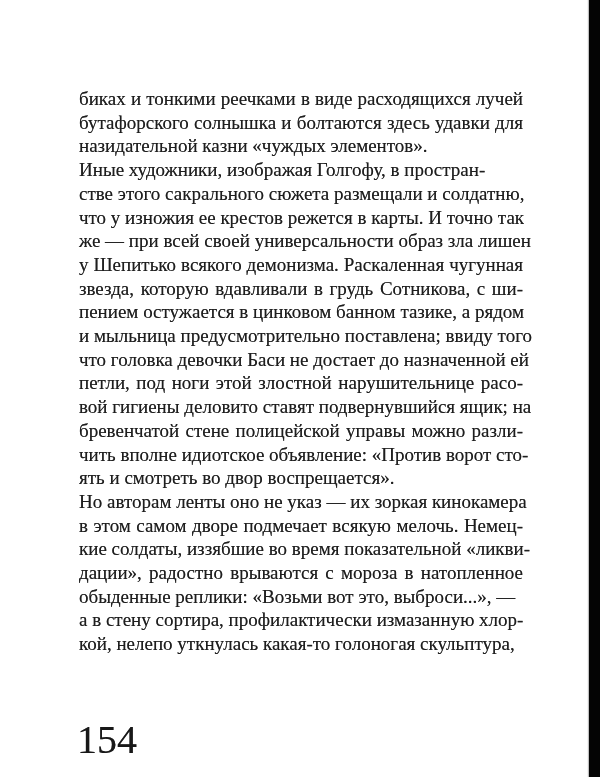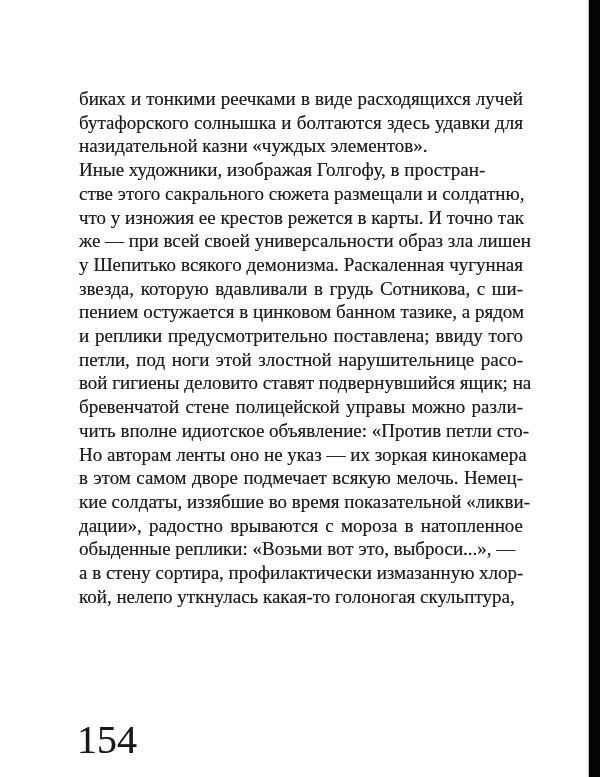--- a/index.html
+++ b/index.html
@@ -66,25 +66,27 @@
     <div class="ln">биках и тонкими реечками в виде расходящихся лучей</div>
     <div class="ln">бутафорского солнышка и болтаются здесь удавки для</div>
     <div class="ln no-just">назидательной казни «чуждых элементов».</div>
     <div class="ln no-just">Иные художники, изображая Голгофу, в простран-</div>
     <div class="ln">стве этого сакрального сюжета размещали и солдатню,</div>
     <div class="ln">что у изножия ее крестов режется в карты. И точно так</div>
     <div class="ln">же — при всей своей универсальности образ зла лишен</div>
     <div class="ln">у Шепитько всякого демонизма. Раскаленная чугунная</div>
     <div class="ln">звезда, которую вдавливали в грудь Сотникова, с ши-</div>
     <div class="ln">пением остужается в цинковом банном тазике, а рядом</div>
-    <div class="ln">и реплики предусмотрительно поставлена; ввиду того</div>
+    <div class="ln">и мыльница предусмотрительно поставлена; ввиду того</div>
+    <div class="ln">что головка девочки Баси не достает до назначенной ей</div>
     <div class="ln">петли, под ноги этой злостной нарушительнице расо-</div>
     <div class="ln">вой гигиены деловито ставят подвернувшийся ящик; на</div>
     <div class="ln">бревенчатой стене полицейской управы можно разли-</div>
-    <div class="ln">чить вполне идиотское объявление: «Против петли сто-</div>
+    <div class="ln">чить вполне идиотское объявление: «Против ворот сто-</div>
+    <div class="ln no-just">ять и смотреть во двор воспрещается».</div>
     <div class="ln">Но авторам ленты оно не указ — их зоркая кинокамера</div>
     <div class="ln">в этом самом дворе подмечает всякую мелочь. Немец-</div>
     <div class="ln">кие солдаты, иззябшие во время показательной «ликви-</div>
     <div class="ln">дации», радостно врываются с мороза в натопленное</div>
     <div class="ln no-just">обыденные реплики: «Возьми вот это, выброси...», —</div>
     <div class="ln">а в стену сортира, профилактически измазанную хлор-</div>
     <div class="ln no-just">кой, нелепо уткнулась какая-то голоногая скульптура,</div>
   </div>
 
   <div class="page-number">154</div>

